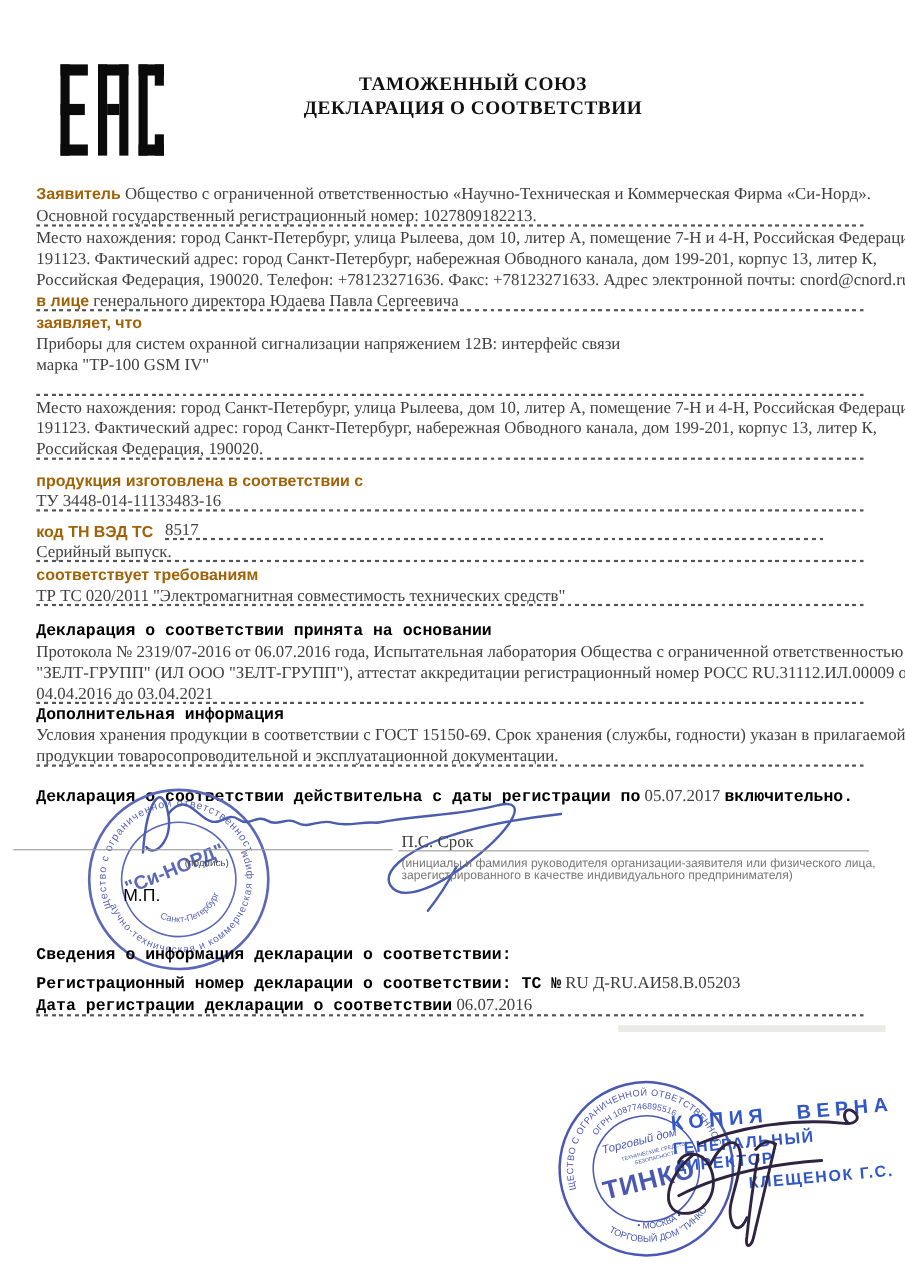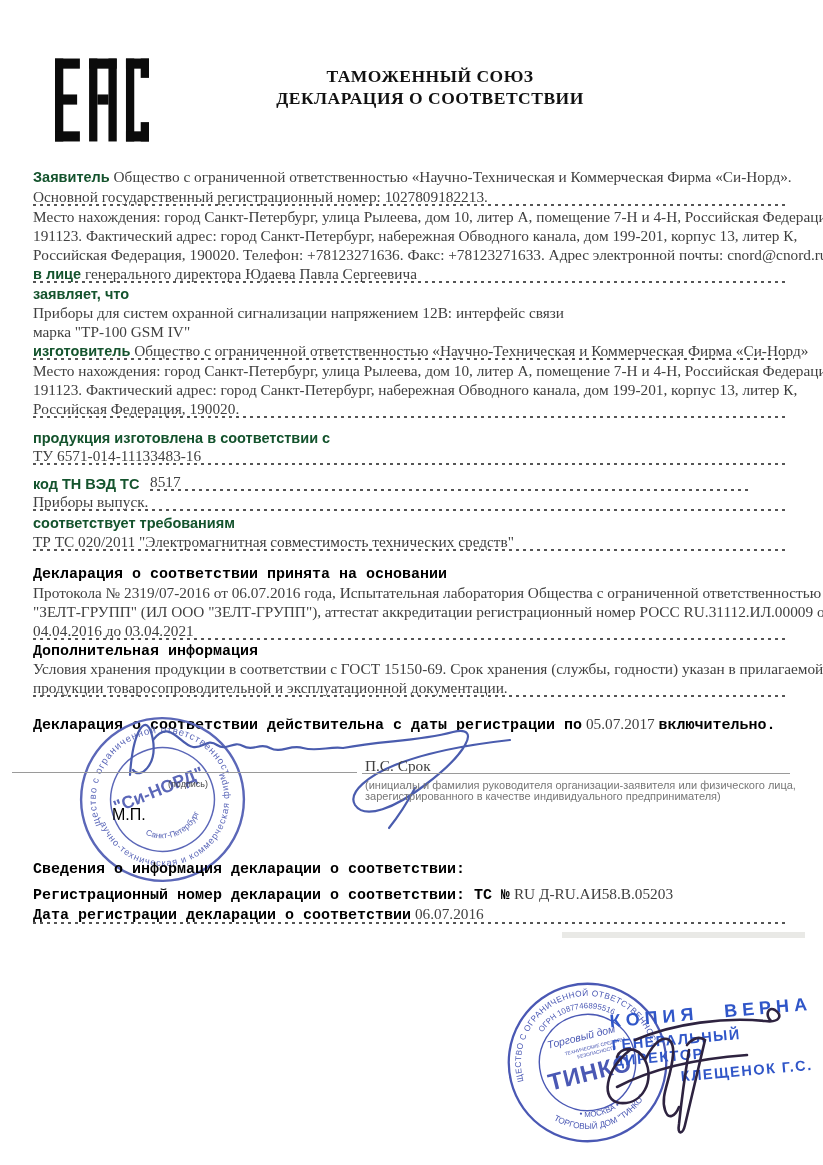--- a/index.html
+++ b/index.html
@@ -3,21 +3,21 @@
 <meta charset="utf-8">
 <style>
   html,body{margin:0;padding:0;background:#ffffff;}
   .page{
     position:relative;width:823px;height:1165px;overflow:hidden;
     background:#ffffff;color:#1c1c1c;
     font-family:"Liberation Serif",serif;font-size:15.3px;
   }
   .ln{position:absolute;left:33px;right:36px;white-space:nowrap;line-height:19px;}
   .s{font-family:"Liberation Serif",serif;font-size:15.3px;color:#404040;}
-  .b{font-family:"Liberation Sans",sans-serif;font-weight:700;font-size:14.5px;color:#14532d;}
+  .b{font-family:"Liberation Sans",sans-serif;font-weight:700;font-size:14.5px;color:#a16207;}
   .bb{font-family:Liberation Mono, monospace;font-weight:700;font-size:15px;color:#000;}
   .dash{position:absolute;height:2px;left:33px;right:38px;
     background:repeating-linear-gradient(to right,#555 0 3.5px,transparent 3.5px 7px);}
   .title{position:absolute;left:230px;width:400px;text-align:center;
     font-family:"Liberation Serif",serif;font-weight:700;font-size:17.5px;letter-spacing:.5px;color:#111;}
   .thinline{position:absolute;height:1px;background:#9a9a9a;}
   .caption{position:absolute;font-family:"Liberation Sans",sans-serif;font-size:9px;color:#444;}
   .fineprint{position:absolute;left:365px;top:780px;width:440px;
     font-family:"Liberation Sans",sans-serif;font-size:11px;line-height:11px;color:#777;white-space:normal;}
   .mp{position:absolute;left:112px;top:806px;font-family:"Liberation Sans",sans-serif;font-weight:400;font-size:16px;color:#000;}
@@ -74,38 +74,34 @@
   <div class="ln" style="top:264px">
     <span class="b">в лице</span>
     <span class="s">генерального директора Юдаева Павла Сергеевича</span>
   </div>
   <div class="dash" style="top:281px"></div>
 
   <div class="ln" style="top:284px"><span class="b">заявляет, что</span></div>
   <div class="ln" style="top:303px"><span class="s">Приборы для систем охранной сигнализации напряжением 12В: интерфейс связи</span></div>
   <div class="ln" style="top:322px"><span class="s">марка "ТР-100 GSM IV"</span></div>
 
-  <div class="ln" style="top:341px">
-    <span class="b">изготовитель</span>
-    <span class="s">Общество с ограниченной ответственностью «Научно-Техническая и Коммерческая Фирма «Си-Норд»</span>
-  </div>
   <div class="dash" style="top:358px"></div>
   <div class="ln" style="top:361px"><span class="s">Место нахождения: город Санкт-Петербург, улица Рылеева, дом 10, литер А, помещение 7-Н и 4-Н, Российская Федерация,</span></div>
   <div class="ln" style="top:380px"><span class="s">191123. Фактический адрес: город Санкт-Петербург, набережная Обводного канала, дом 199-201, корпус 13, литер К,</span></div>
   <div class="ln" style="top:399px"><span class="s">Российская Федерация, 190020.</span></div>
   <div class="dash" style="top:416px"></div>
 
   <div class="ln" style="top:428px"><span class="b">продукция изготовлена в соответствии с</span></div>
-  <div class="ln" style="top:446px"><span class="s">ТУ 6571-014-11133483-16</span></div>
+  <div class="ln" style="top:446px"><span class="s">ТУ 3448-014-11133483-16</span></div>
   <div class="dash" style="top:463px"></div>
 
   <div class="ln" style="top:474px"><span class="b">код ТН ВЭД ТС</span></div>
   <div class="ln" style="top:472px;left:150px"><span class="s">8517</span></div>
   <div class="dash" style="top:489px;left:150px;right:72px"></div>
-  <div class="ln" style="top:492px"><span class="s">Приборы выпуск.</span></div>
+  <div class="ln" style="top:492px"><span class="s">Серийный выпуск.</span></div>
   <div class="dash" style="top:509px"></div>
 
   <div class="ln" style="top:513px"><span class="b">соответствует требованиям</span></div>
   <div class="ln" style="top:532px"><span class="s">ТР ТС 020/2011 "Электромагнитная совместимость технических средств"</span></div>
   <div class="dash" style="top:549px"></div>
 
   <div class="ln" style="top:563px"><span class="bb">Декларация о соответствии принята на основании</span></div>
   <div class="ln" style="top:583px"><span class="s">Протокола № 2319/07-2016 от 06.07.2016 года, Испытательная лаборатория Общества с ограниченной ответственностью</span></div>
   <div class="ln" style="top:602px"><span class="s">"ЗЕЛТ-ГРУПП" (ИЛ ООО "ЗЕЛТ-ГРУПП"), аттестат аккредитации регистрационный номер РОСС RU.31112.ИЛ.00009 от</span></div>
   <div class="ln" style="top:621px"><span class="s">04.04.2016 до 03.04.2021</span></div>

